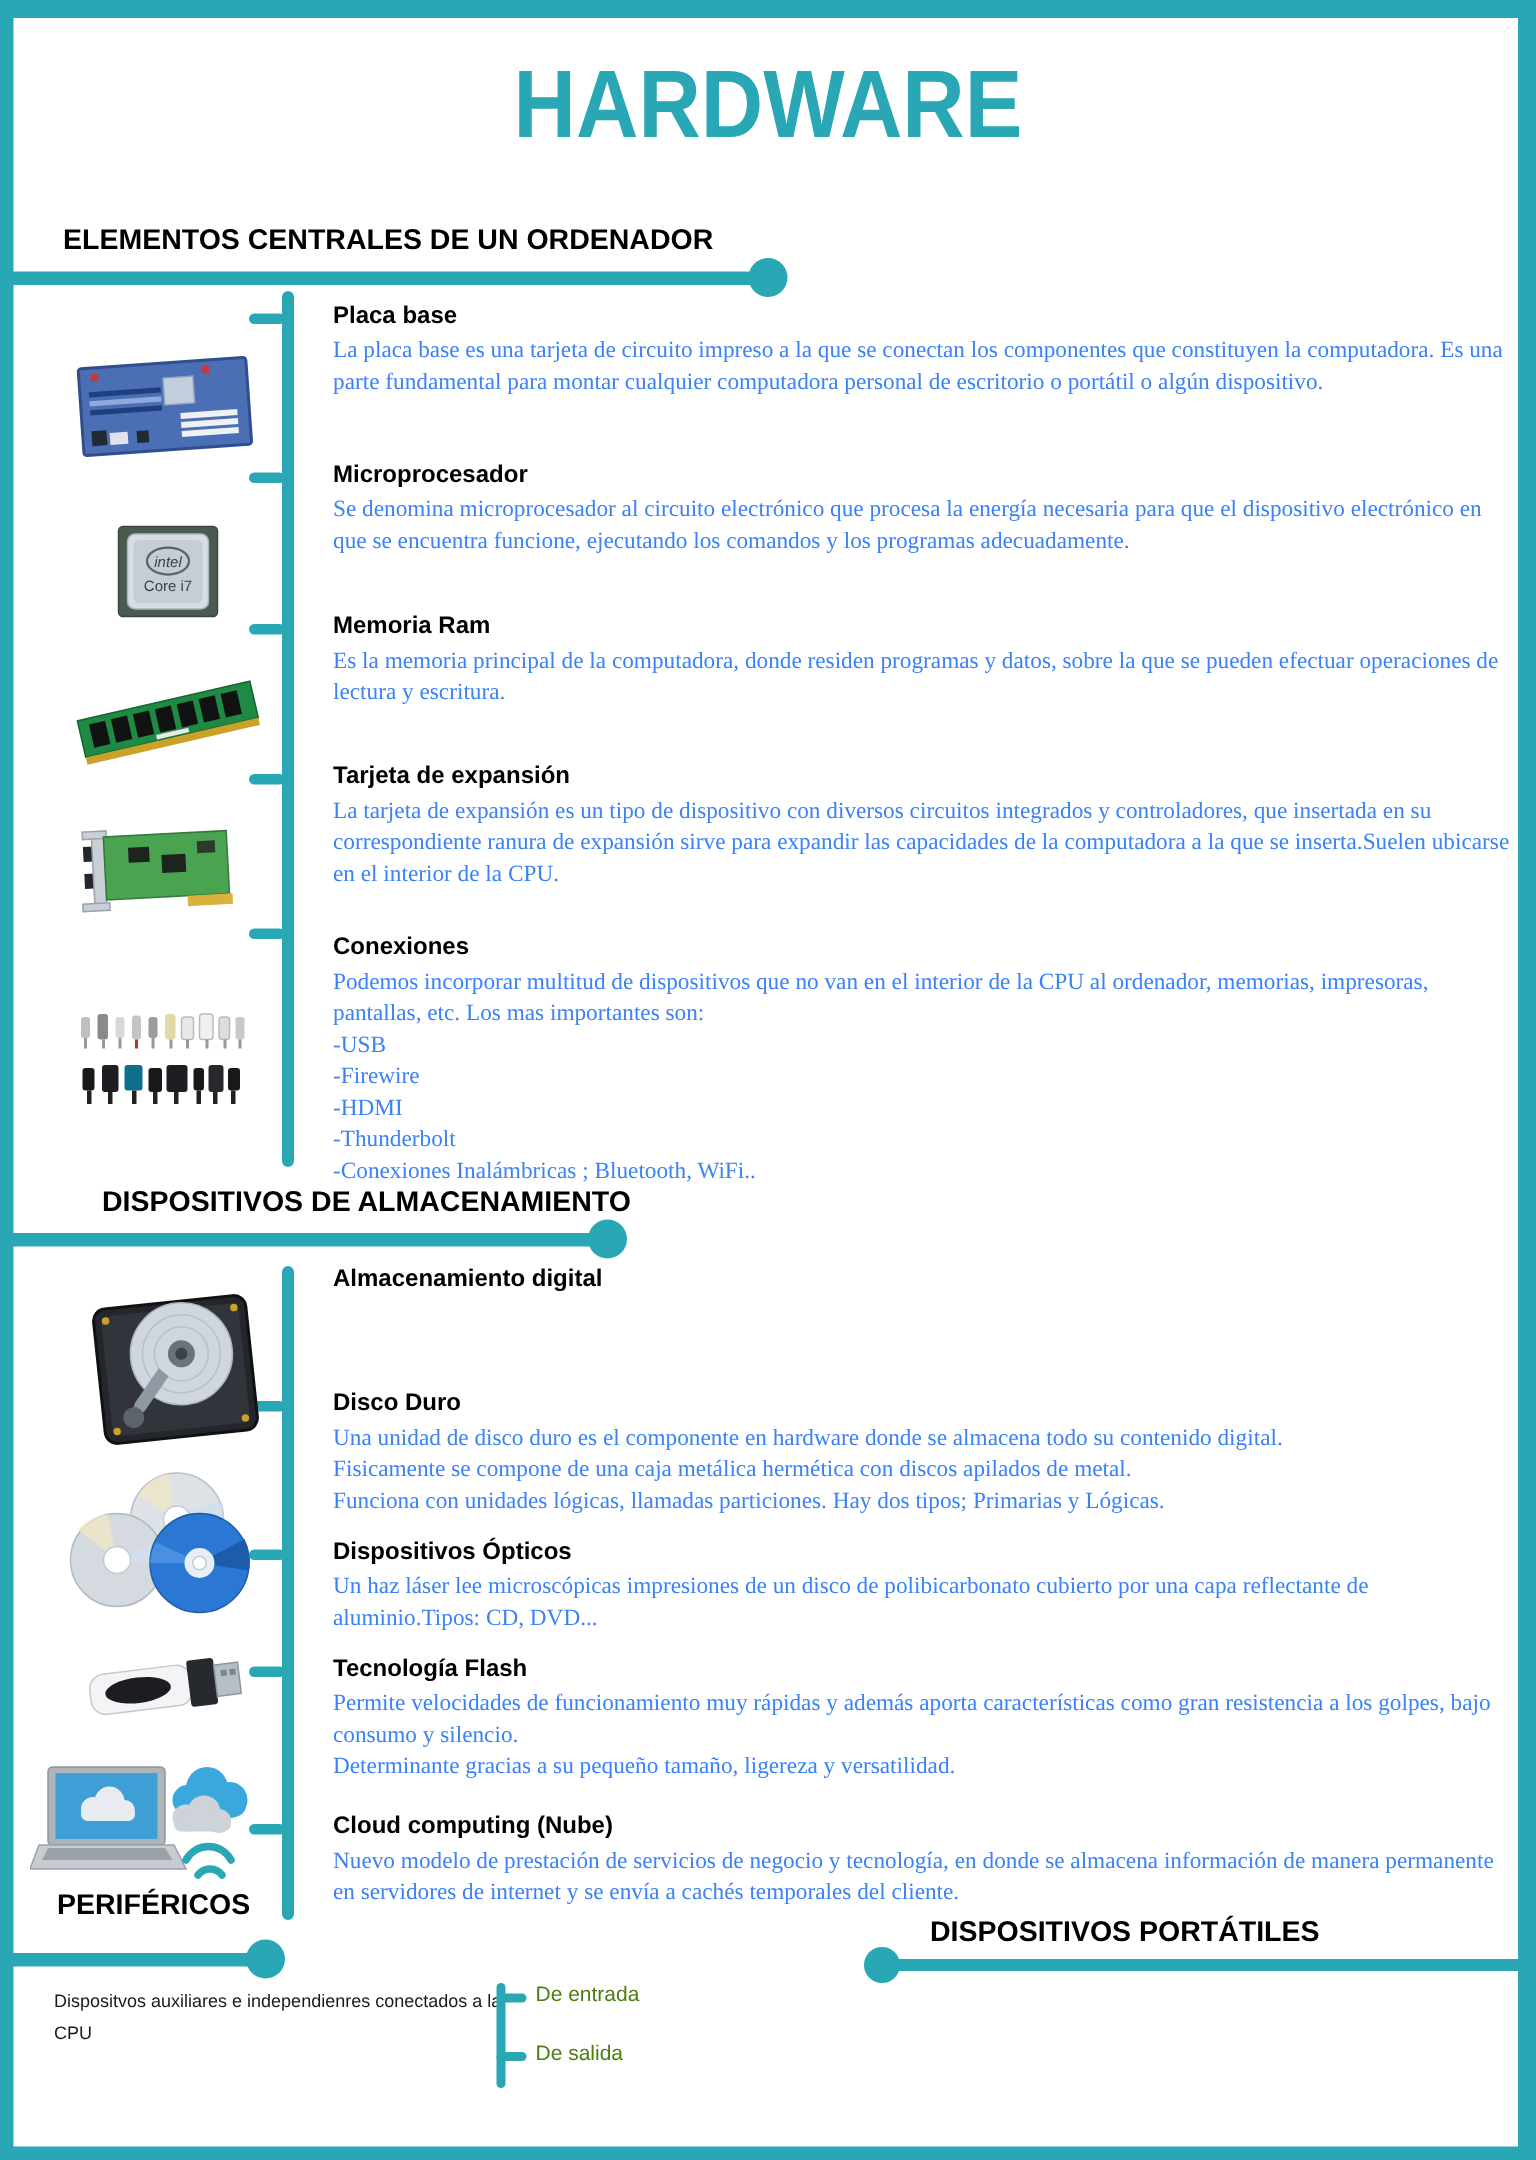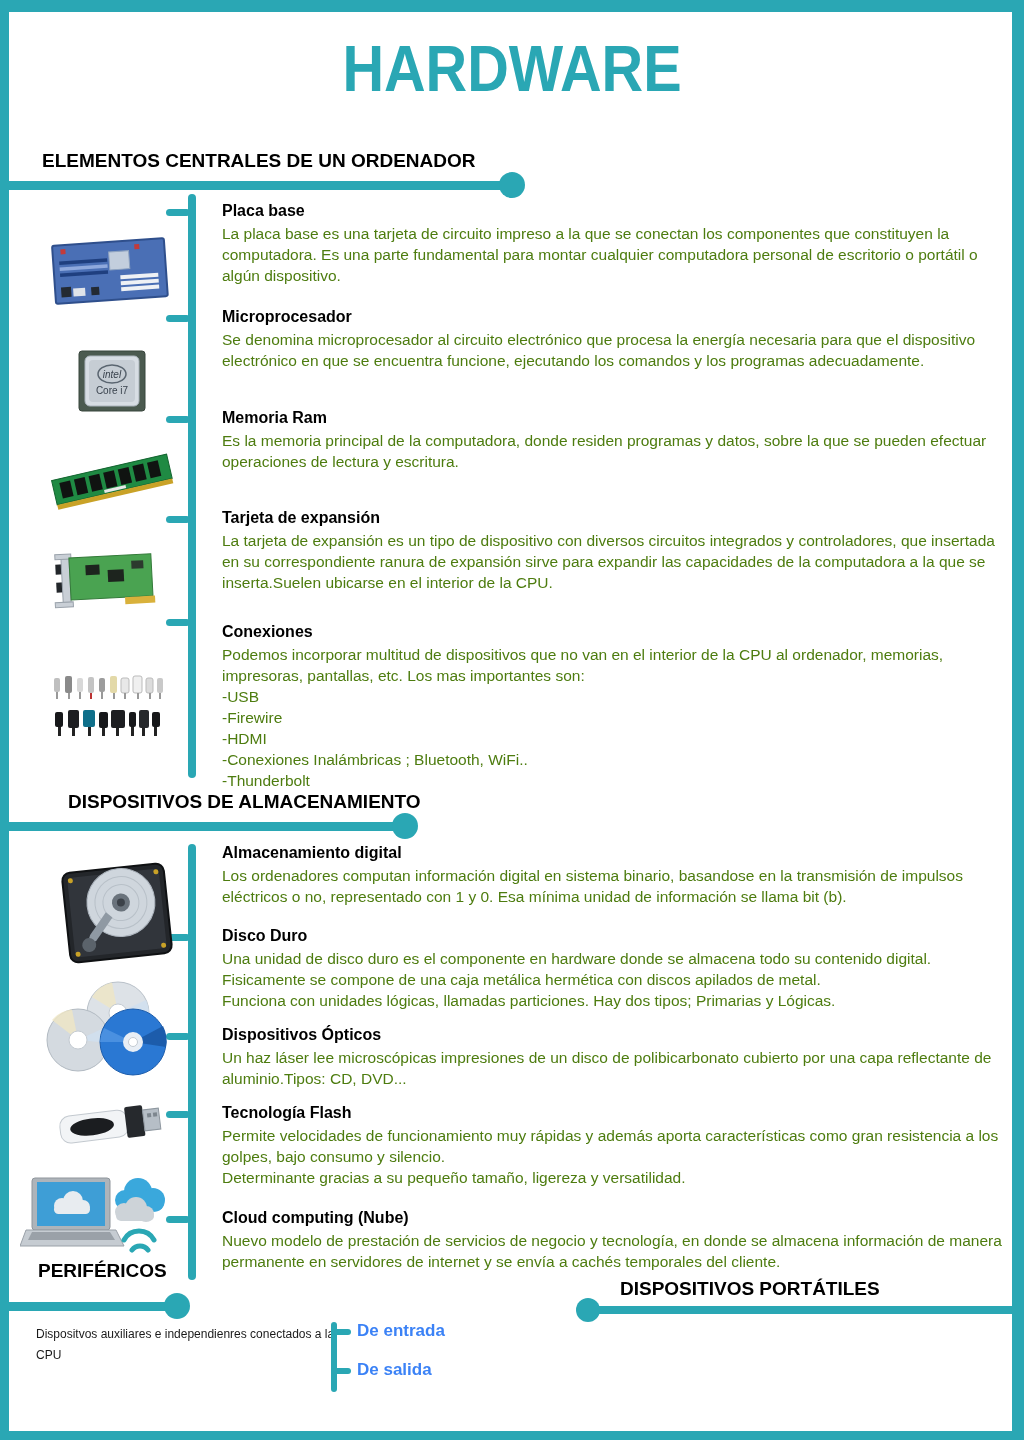--- a/index.html
+++ b/index.html
@@ -12,24 +12,24 @@
   .border-bottom{position:absolute;left:0;top:1431px;width:1024px;height:9px;}
   .title{position:absolute;left:0;top:32px;width:100%;margin:0;text-align:center;
          font-size:64px;font-weight:700;color:#2aa7b4;transform:scaleX(.90);letter-spacing:0;}
   .sec-h{position:absolute;font-size:19px;font-weight:700;color:#000;white-space:nowrap;}
   .hline{position:absolute;height:9px;background:#2aa7b4;}
   .dot{position:absolute;width:26px;height:26px;border-radius:50%;background:#2aa7b4;}
   .vline{position:absolute;width:8px;background:#2aa7b4;border-radius:4px;}
   .tick{position:absolute;left:166px;width:24px;height:7px;border-radius:4px;background:#2aa7b4;}
   .item{position:absolute;left:222px;width:786px;}
   .item h3{margin:0 0 3px 0;font-size:16px;font-weight:700;color:#000;}
-  .item p{margin:0;font-size:15.5px;line-height:21px;color:#4d7c0f;}
+  .item p{margin:0;font-size:15.5px;line-height:21px;color:#3b82f6;font-family:Liberation Serif, serif;}
   .img{position:absolute;}
   .foot-desc{position:absolute;font-size:12px;line-height:21px;color:#1a1a1a;}
-  .branch-label{position:absolute;font-size:17px;font-weight:700;color:#3b82f6;white-space:nowrap;}
+  .branch-label{position:absolute;font-size:14px;font-weight:400;color:#4d7c0f;white-space:nowrap;}
   .btick{position:absolute;width:20px;height:6px;border-radius:3px;background:#2aa7b4;}
 </style>
 </head>
 <body>
 
 <div class="page">
 
   <div class="border-top teal"></div>
   <div class="border-left teal"></div>
   <div class="border-right teal"></div>
@@ -63,37 +63,36 @@
   <div class="item" style="top:509px;">
     <h3>Tarjeta de expansión</h3>
     <p>La tarjeta de expansión es un tipo de dispositivo con diversos circuitos integrados y controladores, que insertada en su correspondiente ranura de expansión sirve para expandir las capacidades de la computadora a la que se inserta.Suelen ubicarse en el interior de la CPU.</p>
   </div>
   <div class="item" style="top:623px;">
     <h3>Conexiones</h3>
     <p>Podemos incorporar multitud de dispositivos que no van en el interior de la CPU al ordenador, memorias, impresoras, pantallas, etc. Los mas importantes son:</p>
     <p>-USB</p>
     <p>-Firewire</p>
     <p>-HDMI</p>
+    <p>-Thunderbolt</p>
     <p>-Conexiones Inalámbricas ; Bluetooth, WiFi..</p>
-    <p>-Thunderbolt</p>
   </div>
 
   <div class="sec-h" style="left:40px;top:791px;margin-left:28px;">DISPOSITIVOS DE ALMACENAMIENTO</div>
   <div class="hline" style="left:0;top:822px;width:400px;"></div>
   <div class="dot" style="left:392px;top:813px;"></div>
 
   <div class="vline" style="left:188px;top:844px;height:436px;"></div>
   <div class="tick" style="top:934px;"></div>
   <div class="tick" style="top:1033px;"></div>
   <div class="tick" style="top:1111px;"></div>
   <div class="tick" style="top:1216px;"></div>
 
   <div class="item" style="top:844px;">
     <h3>Almacenamiento digital</h3>
-    <p>Los ordenadores computan información digital en sistema binario, basandose en la transmisión de impulsos eléctricos o no, representado con 1 y 0. Esa mínima unidad de información se llama bit (b).</p>
   </div>
   <div class="item" style="top:927px;">
     <h3>Disco Duro</h3>
     <p>Una unidad de disco duro es el componente en hardware donde se almacena todo su contenido digital.</p>
     <p>Fisicamente se compone de una caja metálica hermética con discos apilados de metal.</p>
     <p>Funciona con unidades lógicas, llamadas particiones. Hay dos tipos; Primarias y Lógicas.</p>
   </div>
   <div class="item" style="top:1026px;">
     <h3>Dispositivos Ópticos</h3>
     <p>Un haz láser lee microscópicas impresiones de un disco de polibicarbonato cubierto por una capa reflectante de aluminio.Tipos: CD, DVD...</p>

